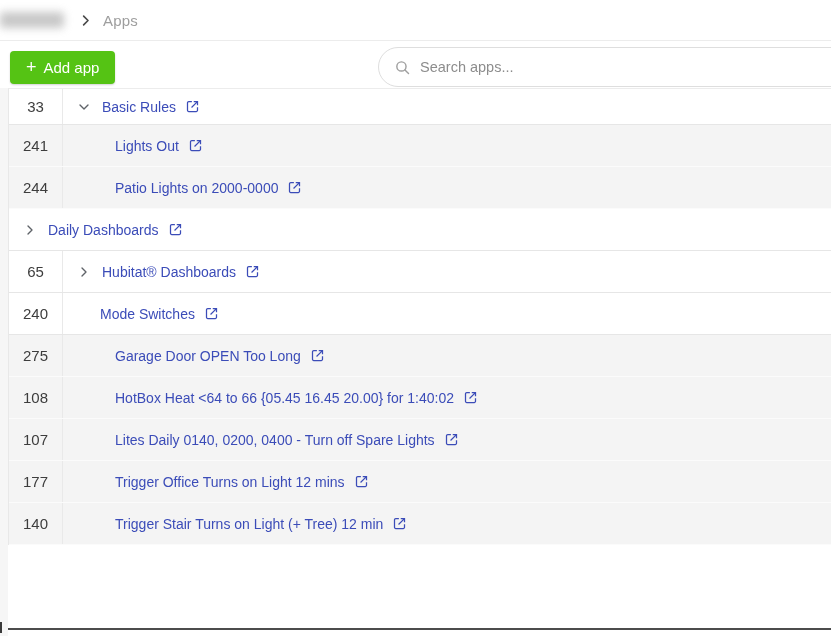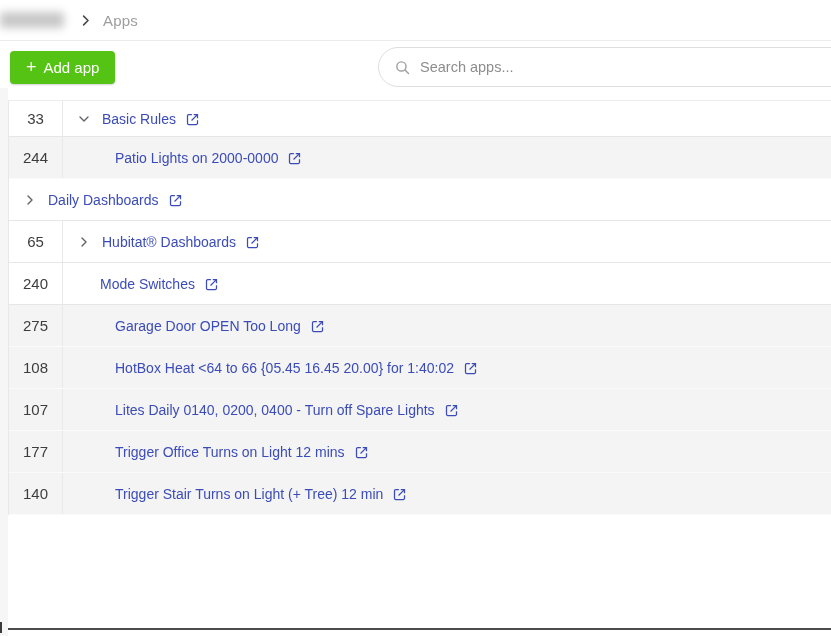--- a/index.html
+++ b/index.html
@@ -21,35 +21,35 @@
     box-shadow:0 1px 2px rgba(0,0,0,.18); }
   .add-btn .plus { font-size:18px; line-height:1; font-weight:400; margin-top:-1px; }
   .search-pill { position:absolute; left:378px; top:6px; width:480px; height:40px;
     border:1px solid #dedede; border-radius:20px; background:#ffffff; display:flex; align-items:center; padding-left:15px; }
   .search-pill input { border:none; outline:none; flex:1; font-size:14.5px; color:#424242; margin-left:9px;
     font-family:"Liberation Sans", sans-serif; background:transparent; }
   .search-pill input::placeholder { color:#8d8d8d; }
 
   
   .left-strip { position:absolute; left:0; top:88px; width:8px; bottom:0; background:#f6f6f6; }
-  .apps-table { margin-left:8px; border-left:1px solid #e8e8e8; border-top:1px solid #ececec;margin-top:12px; }
+  .apps-table { margin-left:8px; border-left:1px solid #e8e8e8; border-top:1px solid #ececec; }
   .row { display:flex; align-items:stretch; height:42px; }
   .row:first-child { height:36px; }
   .row.white { background:#ffffff; border-bottom:1px solid #e6e6e6; }
   .row.gray  { background:#f4f4f4; border-bottom:1px solid #fbfbfb; }
   .id-cell { width:54px; flex:none; display:flex; align-items:center; justify-content:center;
     border-right:1px solid #e9e9e9; font-size:15px; color:#3d3d3d; }
   .name-cell { flex:1; display:flex; align-items:center; }
   .row.parent .name-cell { padding-left:12px; }
   .row.parent.no-chevron .name-cell { padding-left:37px; }
   .row.child .name-cell { padding-left:52px; }
   .chev { width:18px; height:18px; margin-right:9px; cursor:pointer; flex:none; display:flex; align-items:center; justify-content:center; }
   .chev svg { display:block; }
   .chev.down svg { transform:rotate(90deg); }
-  .app-link { display:flex; align-items:flex-end; text-decoration:none; cursor:pointer; }
+  .app-link { display:flex; align-items:flex-start; text-decoration:none; cursor:pointer; }
   .app-link .lbl { font-size:14px; color:#3b4cb8; }
   .ext-icon { margin-left:9px; display:flex; align-items:center; cursor:pointer; }
 
   
   .h-scrollbar { position:absolute; left:8px; right:0; top:628px; height:2px; background:#4c4c4c; }
   .scroll-notch { position:absolute; left:0; top:622px; width:2px; height:11px; background:#3a3a3a; }
 </style>
 </head>
 <body>
 
@@ -96,20 +96,35 @@
         <span class="ext-icon">
           <svg width="15" height="15" viewBox="0 0 24 24" fill="#3b4cb8">
                 <path d="M18 19H6c-.55 0-1-.45-1-1V6c0-.55.45-1 1-1h5V3H6C4.34 3 3 4.34 3 6v12c0 1.66 1.34 3 3 3h12c1.66 0 3-1.34 3-3v-5h-2v5c0 .55-.45 1-1 1z"></path>
                 <path d="M14 3v2h3.59l-7.83 7.83 1.41 1.41L19 6.41V10h2V3h-7z"></path>
               </svg>
         </span>
       </a>
     </div>
   </div>
       <div class="row gray child no-chevron">
+    <div class="id-cell">241</div>
+    <div class="name-cell">
+
+      <a class="app-link">
+        <span class="lbl">Lights Out</span>
+        <span class="ext-icon">
+          <svg width="15" height="15" viewBox="0 0 24 24" fill="#3b4cb8">
+                <path d="M18 19H6c-.55 0-1-.45-1-1V6c0-.55.45-1 1-1h5V3H6C4.34 3 3 4.34 3 6v12c0 1.66 1.34 3 3 3h12c1.66 0 3-1.34 3-3v-5h-2v5c0 .55-.45 1-1 1z"></path>
+                <path d="M14 3v2h3.59l-7.83 7.83 1.41 1.41L19 6.41V10h2V3h-7z"></path>
+              </svg>
+        </span>
+      </a>
+    </div>
+  </div>
+      <div class="row gray child no-chevron">
     <div class="id-cell">244</div>
     <div class="name-cell">
 
       <a class="app-link">
         <span class="lbl">Patio Lights on 2000-0000</span>
         <span class="ext-icon">
           <svg width="15" height="15" viewBox="0 0 24 24" fill="#3b4cb8">
                 <path d="M18 19H6c-.55 0-1-.45-1-1V6c0-.55.45-1 1-1h5V3H6C4.34 3 3 4.34 3 6v12c0 1.66 1.34 3 3 3h12c1.66 0 3-1.34 3-3v-5h-2v5c0 .55-.45 1-1 1z"></path>
                 <path d="M14 3v2h3.59l-7.83 7.83 1.41 1.41L19 6.41V10h2V3h-7z"></path>
               </svg>

